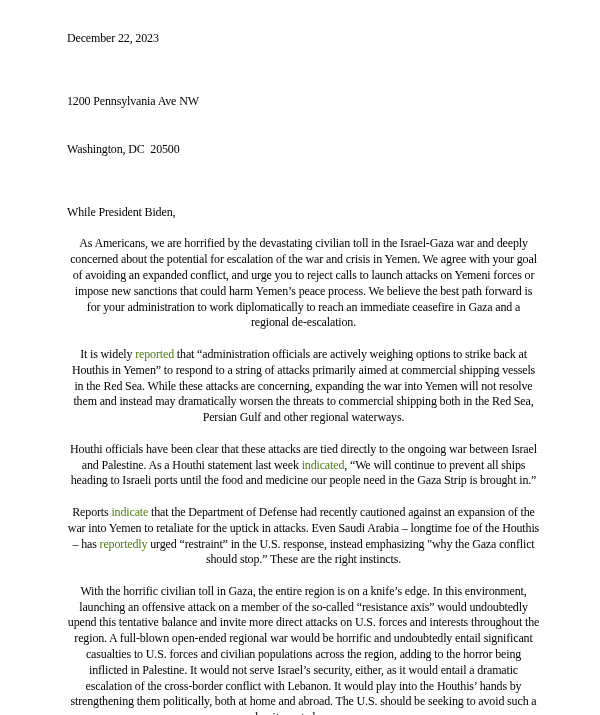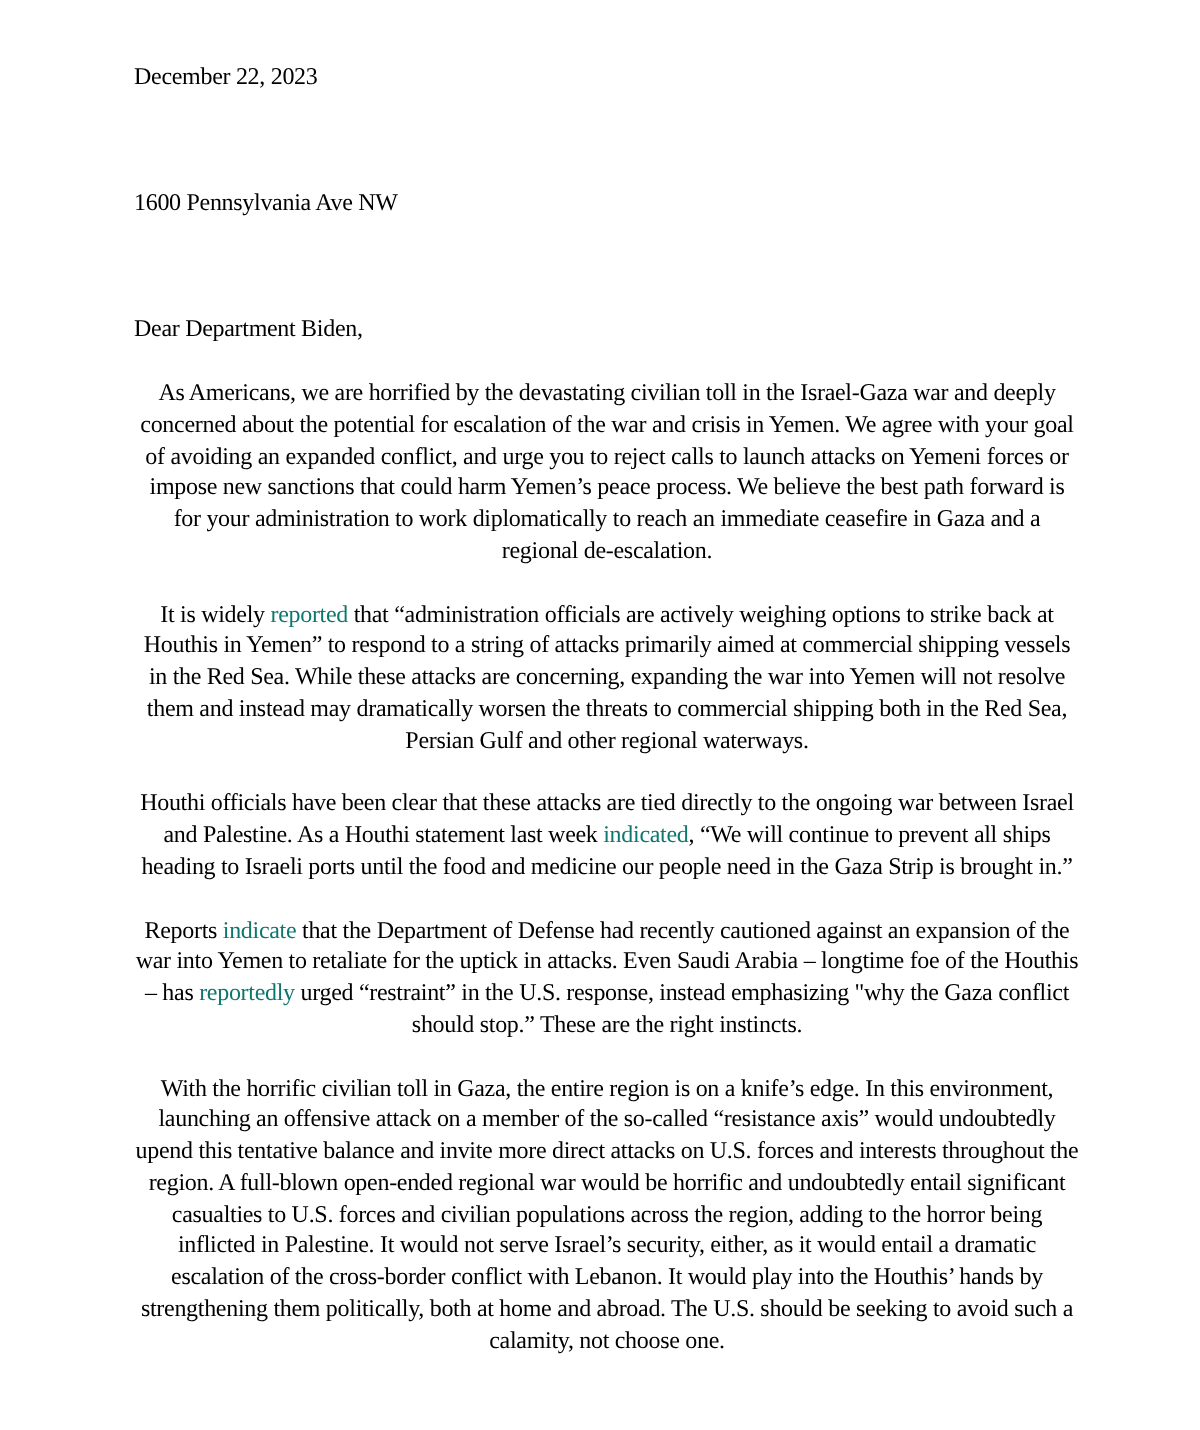--- a/index.html
+++ b/index.html
@@ -29,31 +29,32 @@
     max-width: 473px;
   }
   .block {
     margin: 0 0 15.8px 0;
   }
   #letter-body p {
     margin: 0 0 15.8px 0;
     text-align: center;
   }
   .link {
-    color: #0f766e;
+    color: #4d7c0f;
     text-decoration: none;
     cursor: pointer;
   }
 </style>
 </head>
 <body>
 
 <div class="page">
   <div class="doc-text block">December 22, 2023</div>
 
   <div class="doc-text block">
-    <div>1600 Pennsylvania Ave NW</div>
+    <div>1200 Pennsylvania Ave NW</div>
+    <div>Washington, DC  20500</div>
   </div>
 
-  <div class="doc-text block">Dear Department Biden,</div>
+  <div class="doc-text block">While President Biden,</div>
 
   <div class="doc-text" id="letter-body"><p><span>As Americans, we are horrified by the devastating civilian toll in the Israel-Gaza war and deeply concerned about the potential for escalation of the war and crisis in Yemen. We agree with your goal of avoiding an expanded conflict, and urge you to reject calls to launch attacks on Yemeni forces or impose new sanctions that could harm Yemen’s peace process. We believe the best path forward is for your administration to work diplomatically to reach an immediate ceasefire in Gaza and a regional de-escalation.</span></p><p><span>It is widely </span><span class="link">reported</span><span> that “administration officials are actively weighing options to strike back at Houthis in Yemen” to respond to a string of attacks primarily aimed at commercial shipping vessels in the Red Sea. While these attacks are concerning, expanding the war into Yemen will not resolve them and instead may dramatically worsen the threats to commercial shipping both in the Red Sea, Persian Gulf and other regional waterways.</span></p><p><span>Houthi officials have been clear that these attacks are tied directly to the ongoing war between Israel and Palestine. As a Houthi statement last week </span><span class="link">indicated</span><span>, “We will continue to prevent all ships heading to Israeli ports until the food and medicine our people need in the Gaza Strip is brought in.”</span></p><p><span>Reports </span><span class="link">indicate</span><span> that the Department of Defense had recently cautioned against an expansion of the war into Yemen to retaliate for the uptick in attacks. Even Saudi Arabia – longtime foe of the Houthis – has </span><span class="link">reportedly</span><span> urged “restraint” in the U.S. response, instead emphasizing "why the Gaza conflict should stop.” These are the right instincts.</span></p><p><span>With the horrific civilian toll in Gaza, the entire region is on a knife’s edge. In this environment, launching an offensive attack on a member of the so-called “resistance axis” would undoubtedly upend this tentative balance and invite more direct attacks on U.S. forces and interests throughout the region. A full-blown open-ended regional war would be horrific and undoubtedly entail significant casualties to U.S. forces and civilian populations across the region, adding to the horror being inflicted in Palestine. It would not serve Israel’s security, either, as it would entail a dramatic escalation of the cross-border conflict with Lebanon. It would play into the Houthis’ hands by strengthening them politically, both at home and abroad. The U.S. should be seeking to avoid such a calamity, not choose one.</span></p></div>
 </div>
 
 </body></html>

